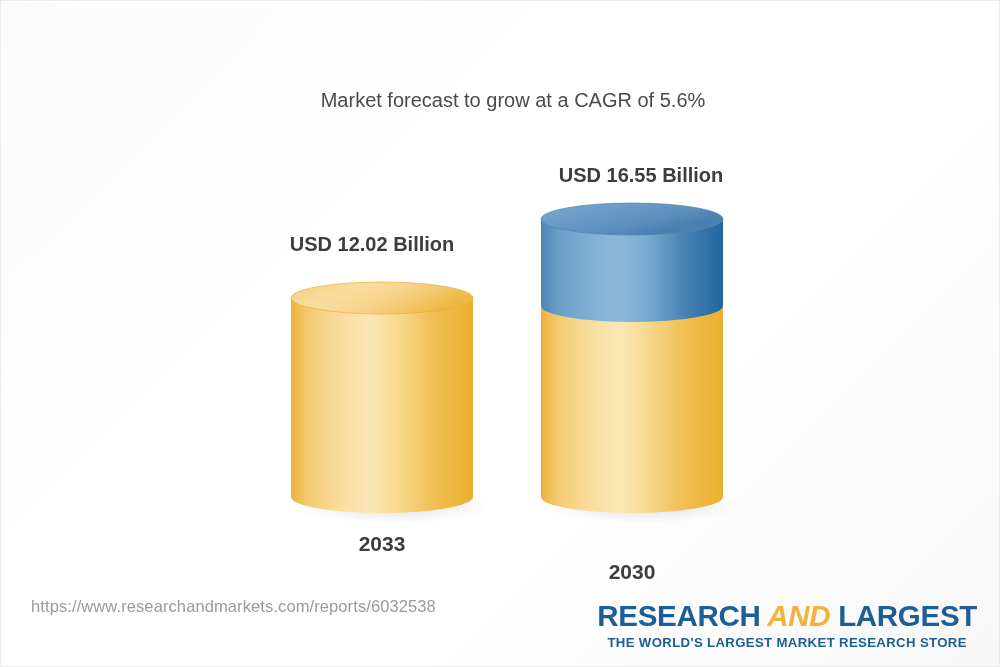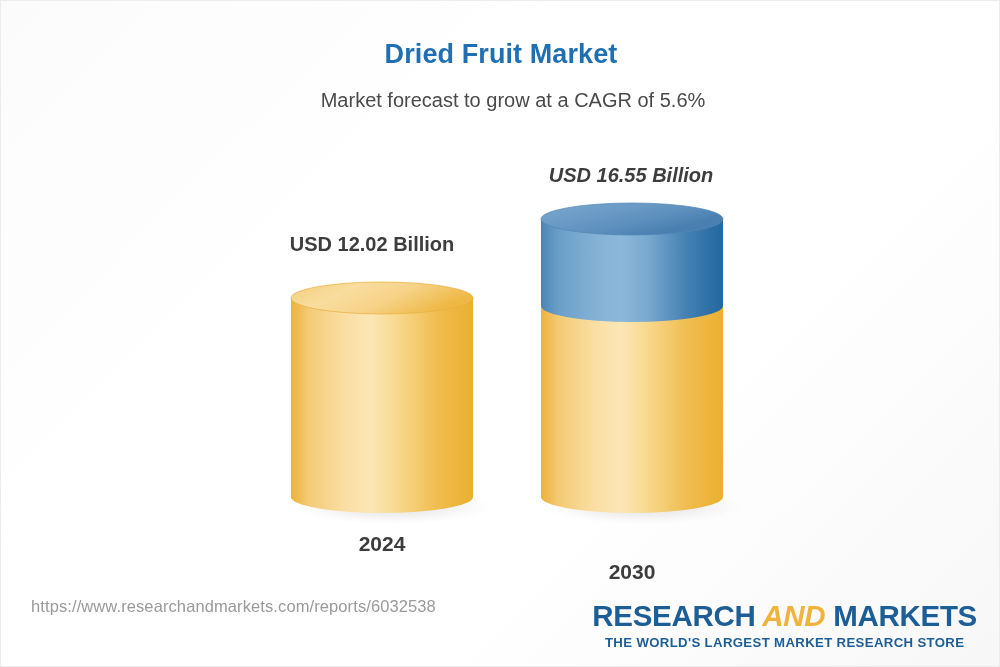--- a/index.html
+++ b/index.html
@@ -58,21 +58,21 @@
 
   .value-label {
     position: absolute;
     font-size: 20px;
     font-weight: bold;
     color: #3d3d3d;
     text-align: center;
     white-space: nowrap;
   }
   .value-label-2024 { left: 180px; top: 232px; width: 382px; }
-  .value-label-2030 { left: 439px; top: 163px; width: 382px; font-style: italic; }
+  .value-label-2030 { left: 449px; top: 163px; width: 382px; }
 
   .cat-label {
     position: absolute;
     font-size: 21px;
     font-weight: bold;
     color: #3d3d3d;
     text-align: center;
     white-space: nowrap;
   }
   .cat-label-2024 { left: 290px; top: 531px; width: 182px; }
@@ -122,21 +122,20 @@
     letter-spacing: 0.35px;
     white-space: nowrap;
     text-align: center;
   }
 </style>
 </head>
 <body>
 
 <div id="page">
 
-  <div class="title">Dried Fruit Market</div>
   <div class="subtitle">Market forecast to grow at a CAGR of 5.6%</div>
 
   <div class="plot">
 
     <svg class="cyl-svg" viewBox="0 0 1000 600">
       <defs>
         <linearGradient id="yellowBody" x1="0" y1="0" x2="1" y2="0">
           <stop offset="0%" stop-color="#edb13a"></stop>
           <stop offset="10%" stop-color="#f3cb76"></stop>
           <stop offset="30%" stop-color="#fadfa4"></stop>
@@ -185,24 +184,24 @@
         <path d="M540,305 L540,496 A91,16 0 0 0 722,496 L722,305 Z" fill="url(#yellowBody)"></path>
 
         <path d="M540,218 L540,305 A91,16 0 0 0 722,305 L722,218 Z" fill="url(#blueBody)"></path>
         <ellipse cx="631" cy="218" rx="91" ry="16" fill="url(#blueTop)" stroke="#4f86b6" stroke-width="0.7"></ellipse>
       </g>
     </svg>
 
     <div class="value-label value-label-2024">USD 12.02 Billion</div>
     <div class="value-label value-label-2030">USD 16.55 Billion</div>
 
-    <div class="cat-label cat-label-2024">2024</div>
+    <div class="cat-label cat-label-2024">2033</div>
     <div class="cat-label cat-label-2030">2030</div>
   </div>
 
   <div class="footer-url">https://www.researchandmarkets.com/reports/6032538</div>
 
   <div class="logo">
-    <div class="logo-main"><span class="logo-research">RESEARCH</span><span class="logo-and" style="white-space: pre;"> AND </span><span class="logo-markets">MARKETS</span></div>
+    <div class="logo-main"><span class="logo-research">RESEARCH</span><span class="logo-and" style="white-space: pre;"> AND </span><span class="logo-markets">LARGEST</span></div>
     <div class="logo-tag">THE WORLD'S LARGEST MARKET RESEARCH STORE</div>
   </div>
 
 </div>
 
 </body></html>

